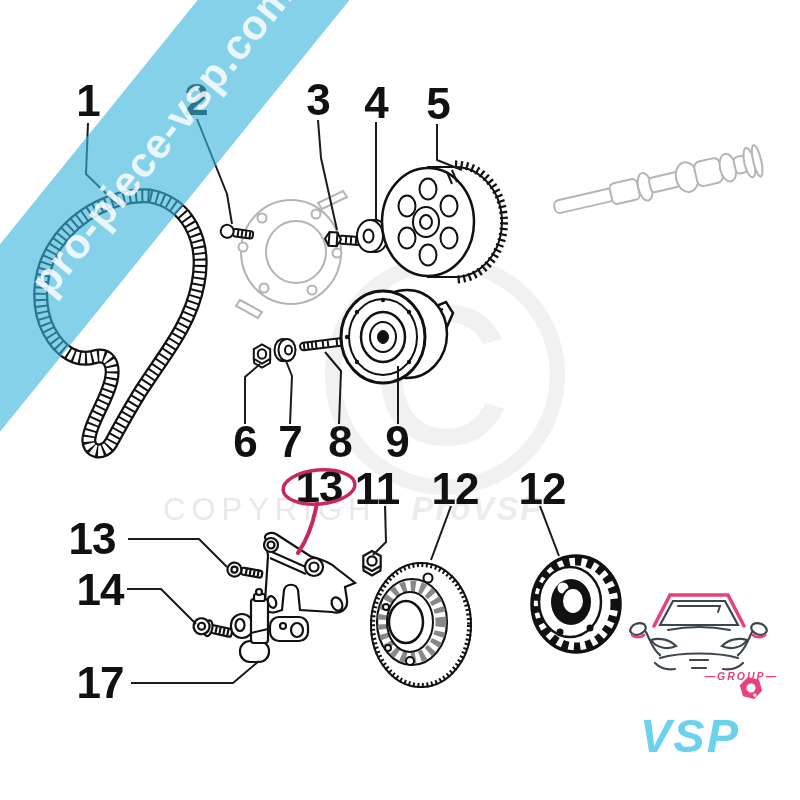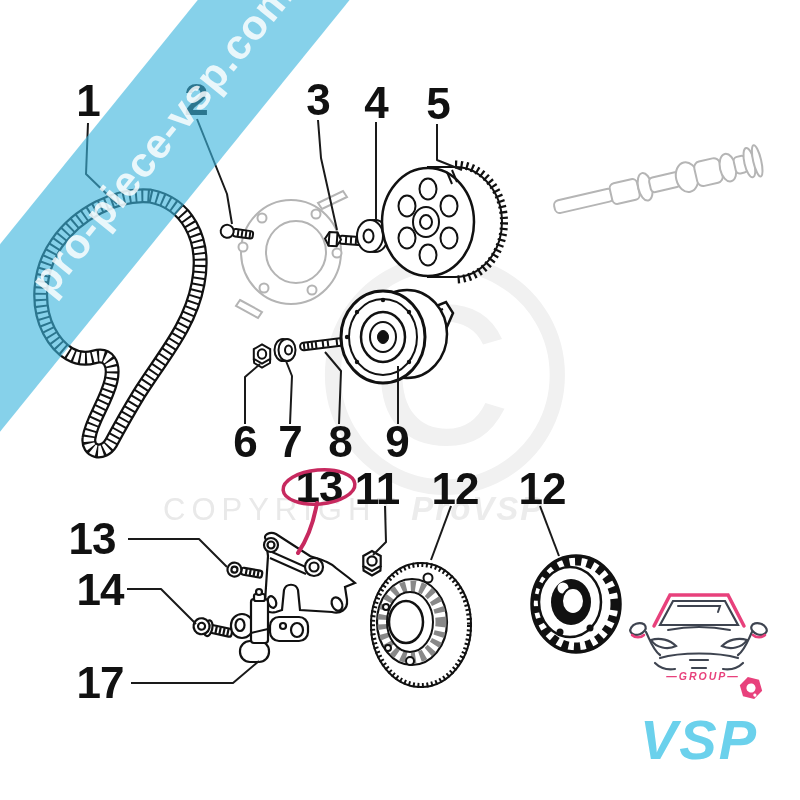--- a/index.html
+++ b/index.html
@@ -19,25 +19,25 @@
   
   .hl{position:absolute;left:0;top:0;z-index:40;pointer-events:none;}
   
   .band{position:absolute;left:-224px;top:111px;width:720px;height:118px;
         background:rgba(59,181,221,0.62);transform:rotate(-51deg);z-index:50;
         display:flex;align-items:center;justify-content:center;}
   .band-text{transform:translateX(42px);font-size:42px;font-weight:700;letter-spacing:1px;
         color:rgba(255,255,255,0.82);white-space:nowrap;}
   
   .logo{position:absolute;left:628px;top:583px;width:160px;height:210px;z-index:20;}
-  .logo-group{position:absolute;left:0;top:87px;width:150px;text-align:center;
+  .logo-group{position:absolute;left:0;top:87px;width:150px;text-align:right;
         font-size:10.5px;font-weight:700;font-style:italic;letter-spacing:2px;color:#e8417c;}
   .logo-pro{position:absolute;left:12px;top:81px;font-size:64px;font-weight:700;font-style:italic;
         color:#3e4450;line-height:1;letter-spacing:-2px;}
-  .logo-vsp{position:absolute;left:12px;top:129px;font-size:56px;font-weight:700;font-style:italic;
+  .logo-vsp{position:absolute;left:12px;top:129px;font-size:47px;font-weight:700;font-style:italic;
         color:#6bd1ec;line-height:1;letter-spacing:2px;}
   .logo-hex{position:absolute;left:106px;top:88px;}
 </style>
 </head>
 <body>
 
 <div class="screen">
 
   <div class="wm-symbol">©</div>
   <div class="wm-text"><span class="wm-copy">COPYRIGHT</span><span class="wm-brand">ProVSP</span></div>

